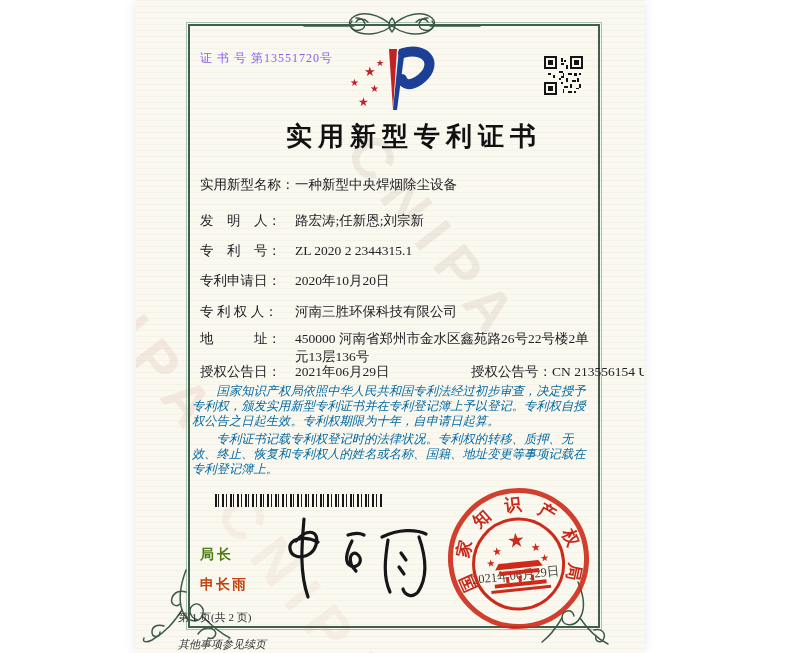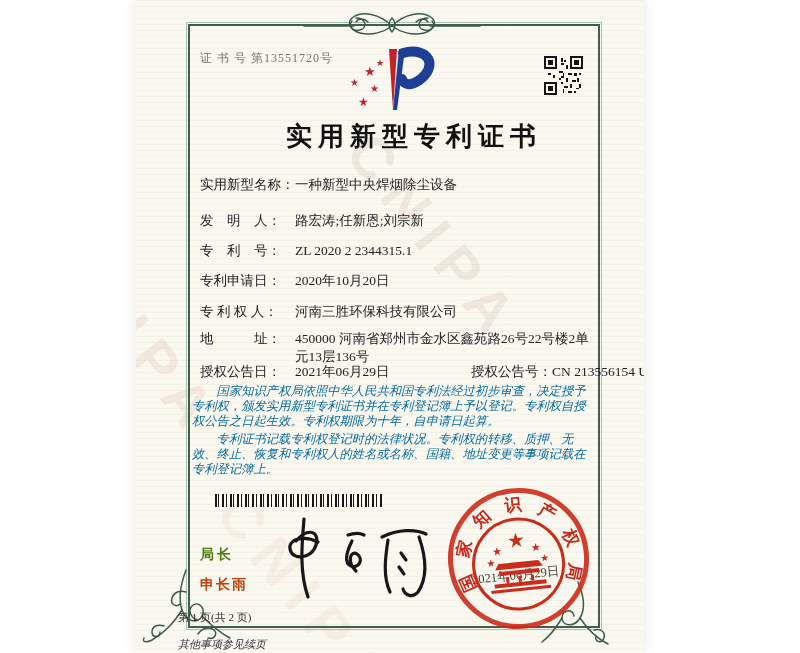--- a/index.html
+++ b/index.html
@@ -9,21 +9,21 @@
          overflow:hidden;box-shadow:0 0 12px rgba(0,0,0,.10);}
   .paper::before{content:"";position:absolute;inset:0;pointer-events:none;
          background:repeating-linear-gradient(to bottom,rgba(140,175,150,.07) 0 1px,transparent 1px 6px);}
   .frame{position:absolute;left:52px;top:24px;width:412px;height:604px;box-sizing:border-box;
          border:2px solid #3f5e4c;outline:1px solid #a9bfae;outline-offset:1px;}
   .watermark{position:absolute;font-family:"Liberation Sans","DejaVu Sans",sans-serif;
          font-weight:bold;font-size:58px;letter-spacing:14px;transform-origin:left top;pointer-events:none;}
   .wm1{left:250px;top:120px;transform:rotate(52deg);color:rgba(160,135,120,.14);}
   .wm2{left:-52px;top:214px;transform:rotate(52deg);color:rgba(205,140,130,.16);}
   .wm3{left:120px;top:480px;transform:rotate(52deg);color:rgba(205,150,140,.10);}
-  .cert-number{position:absolute;left:64px;top:50px;font-size:12px;letter-spacing:1px;color:#737373;}
+  .cert-number{position:absolute;left:64px;top:50px;font-size:12px;letter-spacing:1px;color:#8b5cf6;}
   .title{position:absolute;left:52px;top:119px;width:452px;text-align:center;
          font-size:26px;font-weight:bold;letter-spacing:6px;color:#111;}
   .row{position:absolute;font-size:13.5px;color:#222226;}
   .row .lab{position:absolute;left:0;top:0;white-space:nowrap;}
   .row .val{position:absolute;left:95px;top:0;width:312px;line-height:18px;}
   .qr{position:absolute;left:408px;top:56px;width:39px;height:39px;}
   .logo{position:absolute;left:206px;top:44px;width:116px;height:74px;}
   .paras{position:absolute;left:56px;top:384px;width:404px;font-size:12.3px;line-height:15px;
          font-style:italic;color:#0369a1;}
   .paras p{margin:0 0 3px 0;text-indent:2em;}

